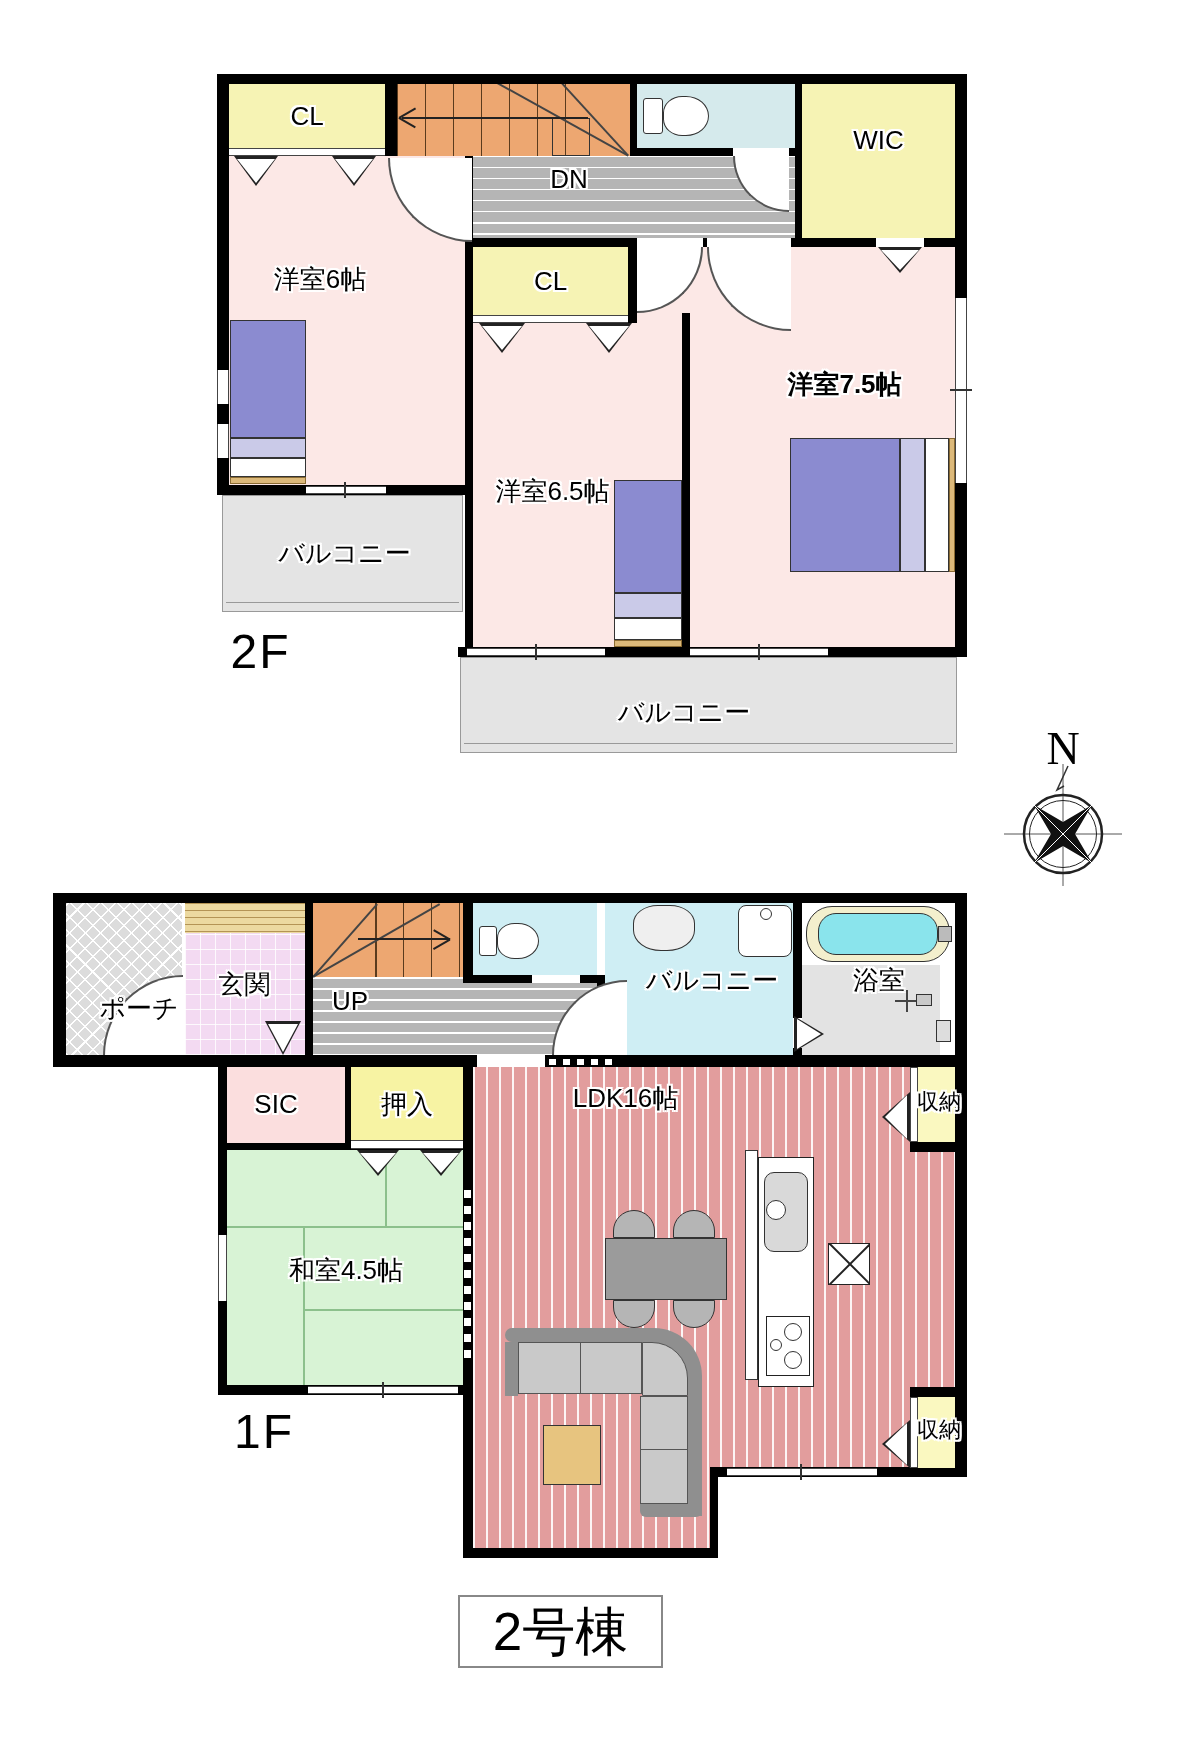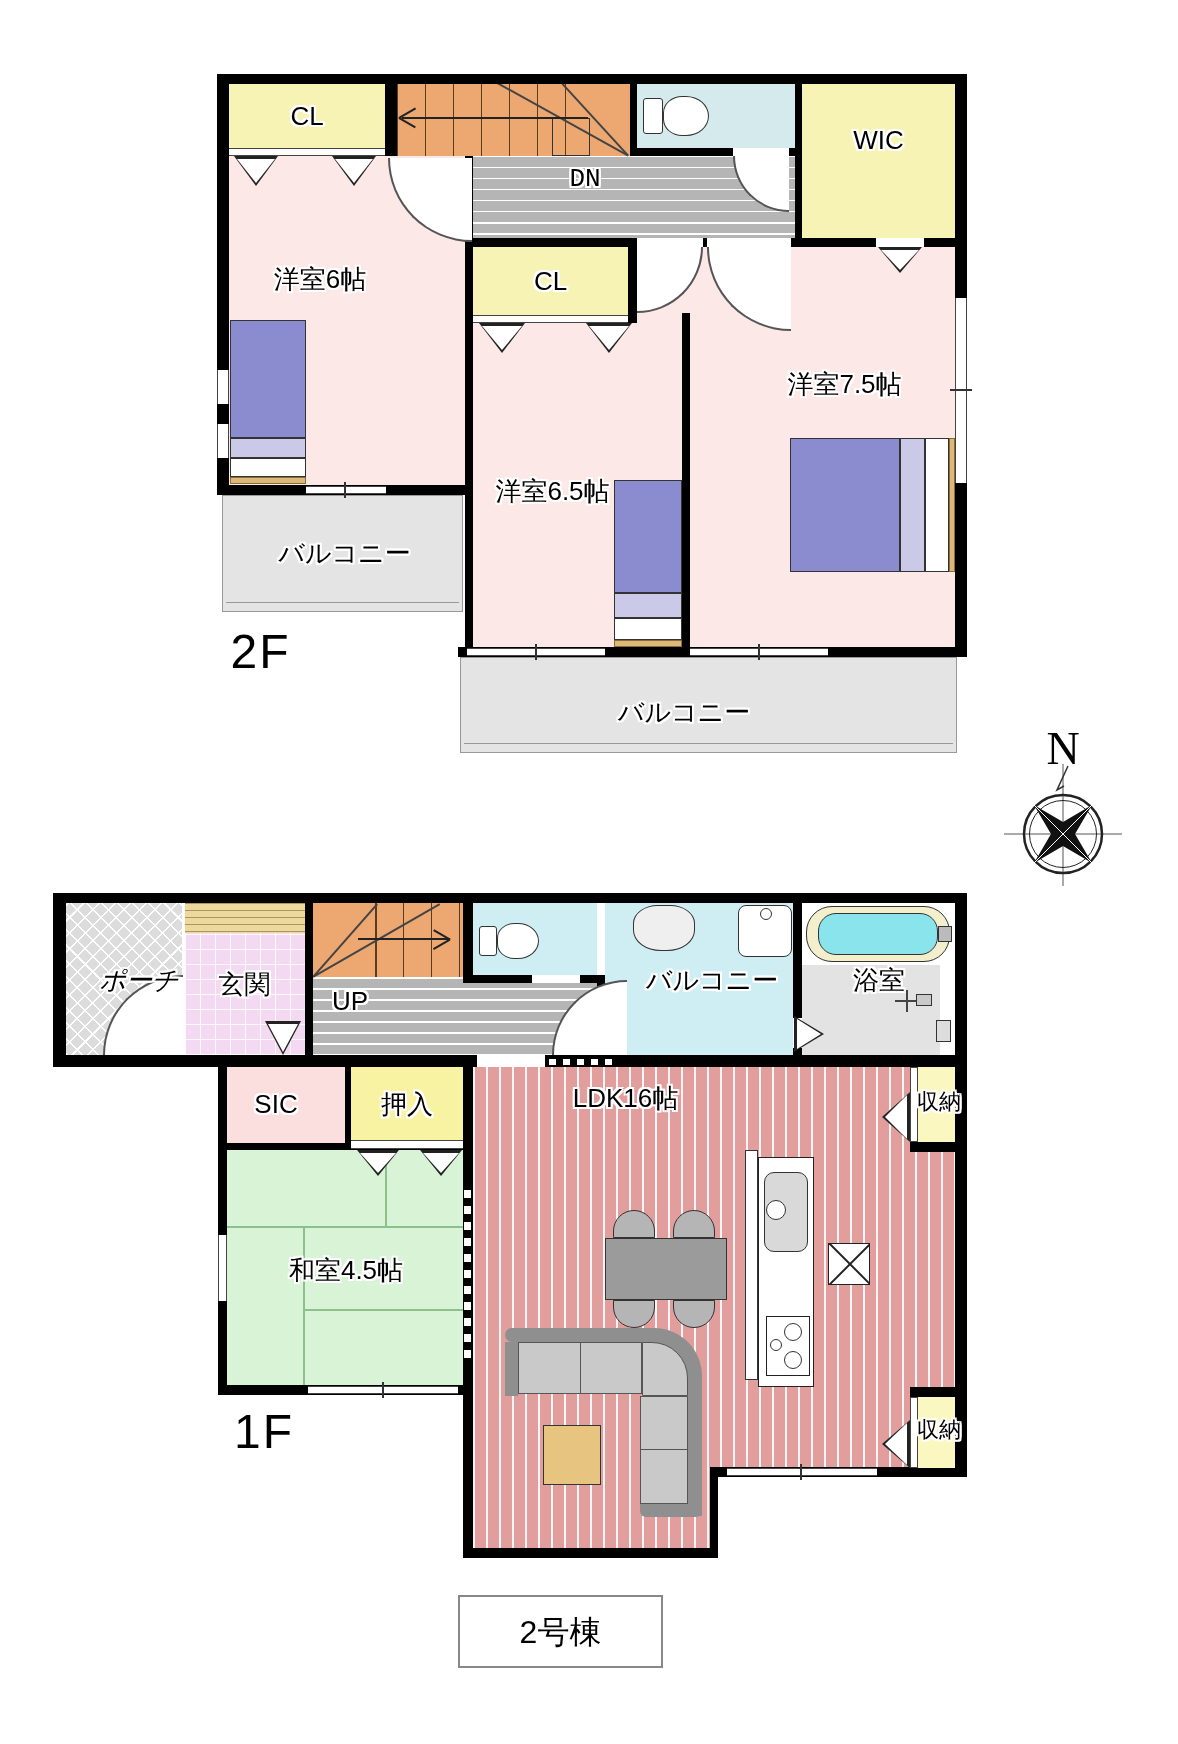--- a/index.html
+++ b/index.html
@@ -134,26 +134,26 @@
   <i class="tk" style="left:950px;top:389px;width:22px;height:2px;"></i>
   <div class="win" style="left:467px;top:648px;width:138px;height:8px;"></div>
   <i class="tk" style="left:535px;top:644px;width:2px;height:16px;"></i>
   <div class="win" style="left:690px;top:648px;width:138px;height:8px;"></div>
   <i class="tk" style="left:758px;top:644px;width:2px;height:16px;"></i>
 
   <div class="a bx" style="left:643px;top:98px;width:20px;height:36px;background:#fff;border-radius:3px;"></div>
   <div class="a bx" style="left:663px;top:96px;width:46px;height:40px;background:#fff;border-radius:50% 60% 60% 50%;"></div>
 
   <div class="lbl" style="left:247px;top:98px;width:120px;height:36px;">CL</div>
-  <div class="lbl" style="left:545px;top:162px;width:80px;height:34px;font-family:Liberation Mono, monospace;">DN</div>
+  <div class="lbl" style="left:529px;top:162px;width:80px;height:34px;">DN</div>
   <div class="lbl" style="left:802px;top:122px;width:153px;height:36px;">WIC</div>
   <div class="lbl" style="left:240px;top:260px;width:160px;height:38px;">洋室6帖</div>
   <div class="lbl" style="left:493px;top:262px;width:115px;height:38px;">CL</div>
   <div class="lbl" style="left:465px;top:472px;width:175px;height:38px;">洋室6.5帖</div>
-  <div class="lbl" style="left:752px;top:365px;width:185px;height:38px;">洋室7.5帖</div>
+  <div class="lbl" style="left:752px;top:365px;width:185px;height:38px;font-weight:bold;">洋室7.5帖</div>
   <div class="lbl" style="left:263px;top:534px;width:163px;height:38px;">バルコニー</div>
   <div class="lbl" style="left:598px;top:693px;width:172px;height:38px;">バルコニー</div>
   <div class="lbl s48" style="left:213px;top:624px;width:95px;height:56px;">2F</div>
 
   <div class="lbl serif" style="left:1034px;top:724px;width:58px;height:50px;">N</div>
   <svg style="position:absolute;left:1000px;top:764px;" width="126" height="126" viewBox="0 0 126 126">
     <line x1="63" y1="0" x2="63" y2="122" stroke="#555" stroke-width="1"></line>
     <line x1="4" y1="70" x2="122" y2="70" stroke="#555" stroke-width="1"></line>
     <circle cx="63" cy="70" r="39" fill="none" stroke="#222" stroke-width="2.5"></circle>
     <circle cx="63" cy="70" r="33.5" fill="none" stroke="#222" stroke-width="1"></circle>
@@ -285,29 +285,29 @@
   <div class="tri td" style="left:420px;top:1150px;width:42px;height:26px;">
       <i></i>
     </div>
   <i class="a" style="left:464px;top:1190px;width:7px;height:170px;display:block;background:repeating-linear-gradient(180deg,#fff 0 8px,transparent 8px 16px);"></i>
   <div class="winv" style="left:218px;top:1235px;width:9px;height:66px;"></div>
   <div class="win" style="left:308px;top:1386px;width:150px;height:8px;"></div>
   <i class="tk" style="left:382px;top:1382px;width:2px;height:16px;"></i>
   <div class="win" style="left:727px;top:1468px;width:150px;height:8px;"></div>
   <i class="tk" style="left:800px;top:1464px;width:2px;height:16px;"></i>
 
-  <div class="lbl" style="left:78px;top:960px;width:122px;height:40px;font-style:italic;">ポーチ</div>
+  <div class="lbl" style="left:78px;top:988px;width:122px;height:40px;">ポーチ</div>
   <div class="lbl" style="left:202px;top:964px;width:85px;height:40px;">玄関</div>
   <div class="lbl" style="left:318px;top:982px;width:64px;height:38px;">UP</div>
   <div class="lbl" style="left:633px;top:960px;width:158px;height:40px;">バルコニー</div>
   <div class="lbl" style="left:833px;top:960px;width:92px;height:40px;">浴室</div>
   <div class="lbl" style="left:243px;top:1084px;width:66px;height:40px;">SIC</div>
   <div class="lbl" style="left:361px;top:1084px;width:92px;height:40px;">押入</div>
   <div class="lbl" style="left:528px;top:1078px;width:195px;height:40px;">LDK16帖</div>
   <div class="lbl" style="left:262px;top:1250px;width:168px;height:40px;">和室4.5帖</div>
   <div class="lbl s22" style="left:902px;top:1086px;width:74px;height:32px;">収納</div>
   <div class="lbl s22" style="left:902px;top:1414px;width:74px;height:32px;">収納</div>
   <div class="lbl s48" style="left:214px;top:1404px;width:100px;height:56px;">1F</div>
 
   <div class="a" style="left:458px;top:1595px;width:205px;height:73px;border:2px solid #888;box-sizing:border-box;background:#fff;"></div>
-  <div class="lbl" style="left:458px;top:1595px;width:205px;height:73px;font-size:32px;">2号棟</div>
+  <div class="lbl" style="left:458px;top:1595px;width:205px;height:73px;font-size:53px;">2号棟</div>
 
 </div>
 
 </body></html>

